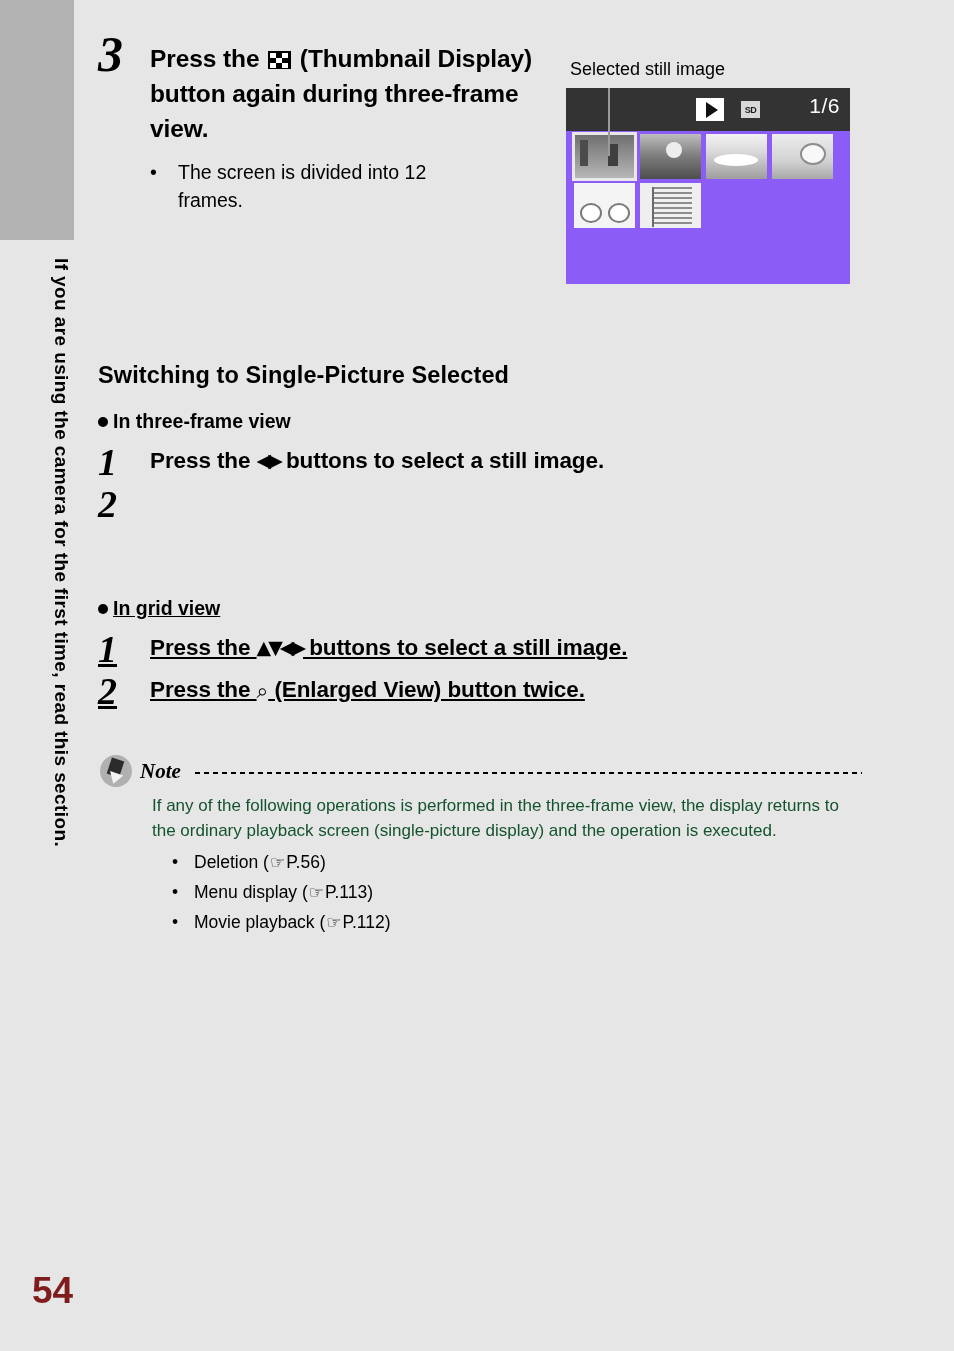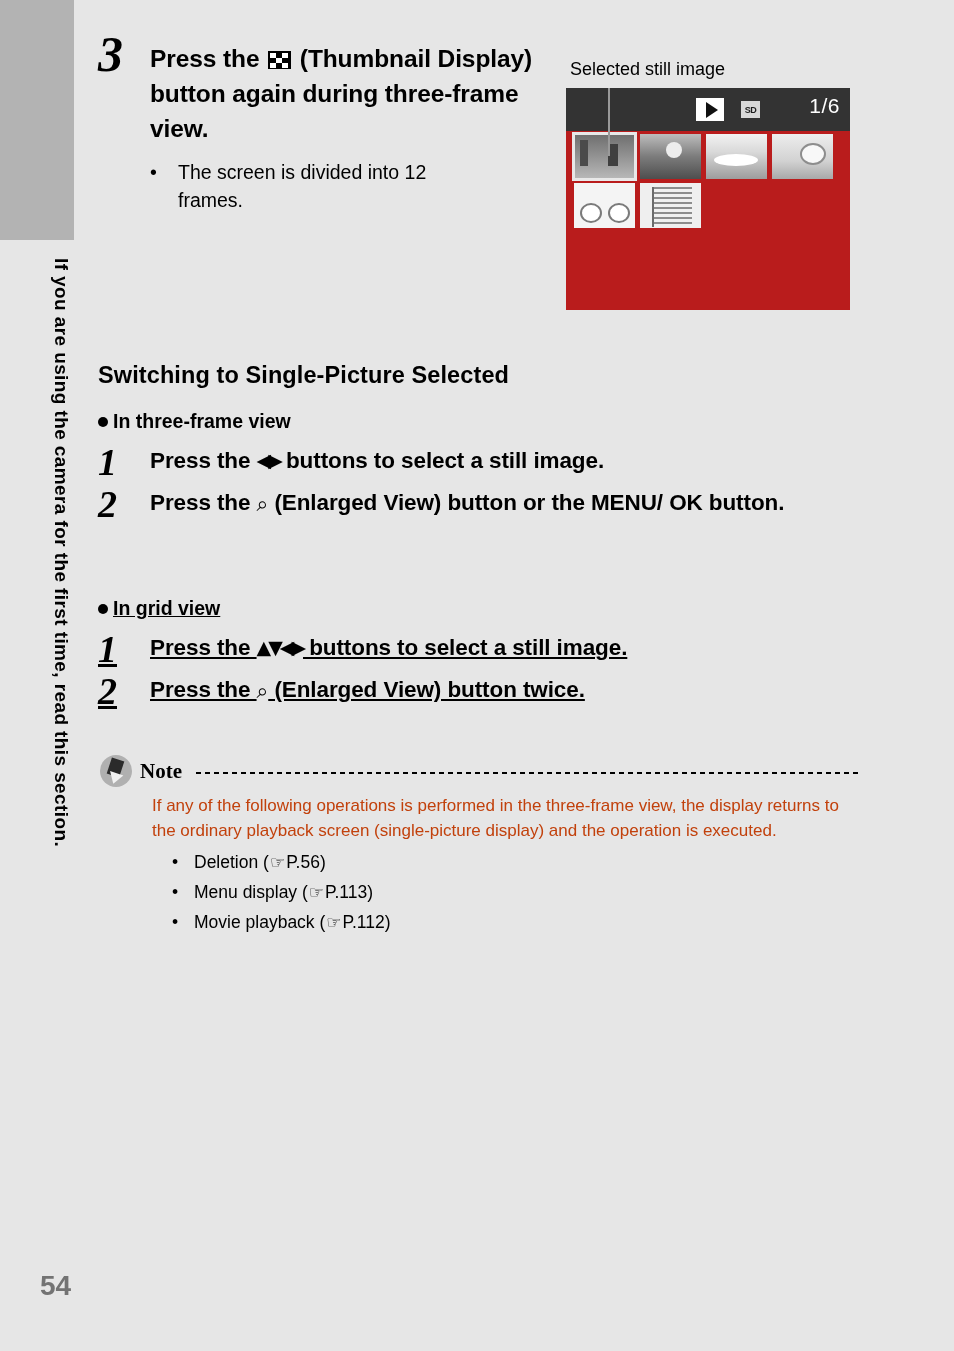--- a/index.html
+++ b/index.html
@@ -126,22 +126,22 @@
   .fig-caption {
     font-size: 18px;
     color: #000;
     line-height: 22px;
     padding-left: 4px;
   }
   .lcd {
     position: relative;
     margin-top: 8px;
     width: 284px;
-    height: 222px;
-    background: #b91c1c;
+    height: 196px;
+    background: #8b5cf6;
     overflow: hidden;
   }
   .lcd-top {
     position: absolute;
     left: 0; top: 0;
     width: 100%;
     height: 43px;
     background: #333333;
   }
   .leader-line {
@@ -339,40 +339,41 @@
     position: absolute;
     left: 8px; top: 18px;
     width: 0; height: 0;
     border-left: 7px solid transparent;
     border-right: 7px solid transparent;
     border-top: 11px solid #f2f2f2;
     transform: rotate(18deg);
   }
   .note-title {
     font-family: "Liberation Serif", serif;
+    font-style: italic;
     font-weight: bold;
     font-size: 21px;
     color: #000;
     flex: 0 0 auto;
   }
   .note-rule {
     flex: 1;
     height: 2px;
     background-image: linear-gradient(to right, #000 0 5px, transparent 5px 9px);
     background-size: 9px 2px;
     background-repeat: repeat-x;
     margin-left: 6px;
     margin-top: 4px;
   }
   .note-body {
     margin-top: 6px;
     margin-left: 52px;
     font-size: 17px;
     line-height: 25px;
-    color: #c2410c;
+    color: #14532d;
     max-width: 700px;
   }
   .note-list {
     margin-top: 4px;
     margin-left: 72px;
   }
   .note-li {
     display: flex;
     font-size: 17.5px;
     line-height: 30px;
@@ -381,25 +382,25 @@
   .note-li .dot { flex: 0 0 22px; }
   .hand {
     font-family: "DejaVu Sans", sans-serif;
     font-size: 17px;
     margin: 0 1px;
   }
 
   
   .folio {
     position: absolute;
-    left: 40px;
+    left: 32px;
     top: 1270px;
-    font-size: 28px;
-    font-weight: bold;
-    color: #737373;
+    font-size: 37px;
+    font-weight: bold;
+    color: #7f1d1d;
   }
 </style>
 </head>
 <body>
 
 <div class="edge-tab"></div>
 
 <div class="side-label">
   <span>If you are using the camera for the first time, read this section.</span>
 </div>
@@ -455,23 +456,20 @@
 
   <div class="step-row">
     <div class="step-num">1</div>
     <div class="step-title">
       <span>Press the </span><span class="arrows">◀▶</span><span> buttons to select a still image.</span>
     </div>
   </div>
 
   <div class="step-row">
     <div class="step-num">2</div>
-    <div class="step-title">
-      <span>Press the </span><span class="ico-mag">⌕</span><span> (Enlarged View) button or the MENU/ OK button.</span>
-    </div>
   </div>
 </div>
 
 <div class="proc g2">
   <div class="proc-lead">
     <span class="lead-dot"></span>
     <span>In grid view</span>
   </div>
 
   <div class="step-row">

